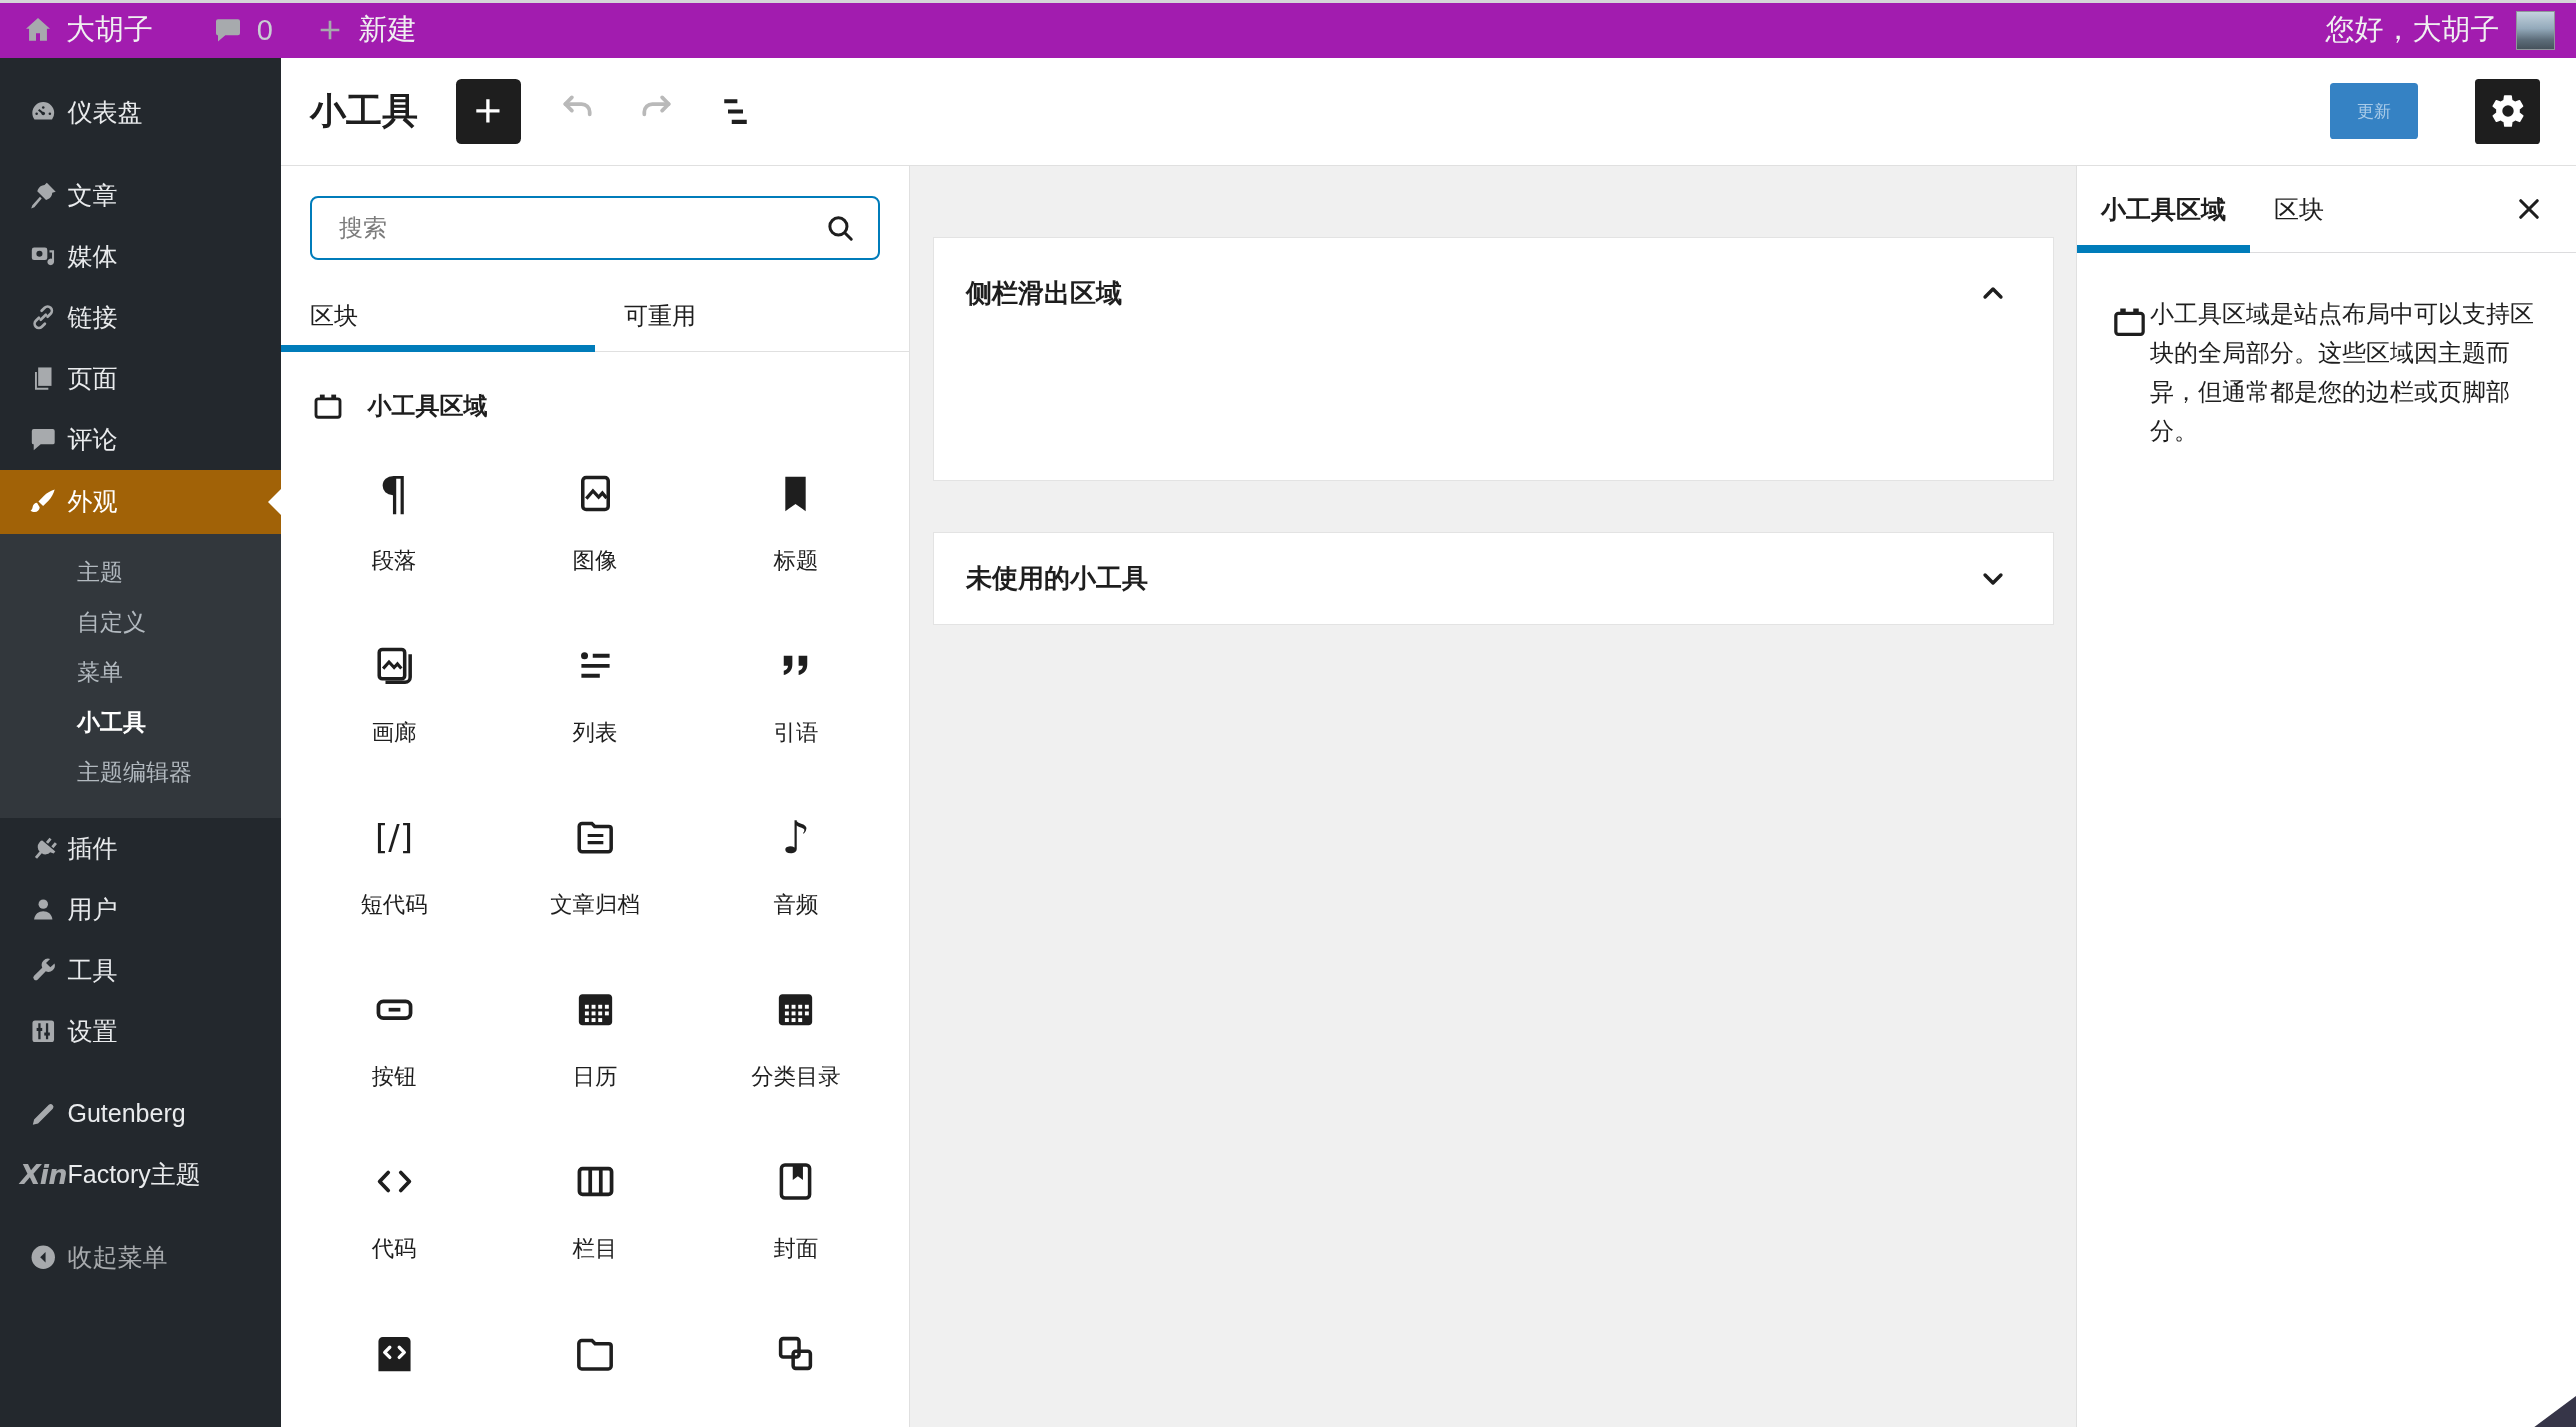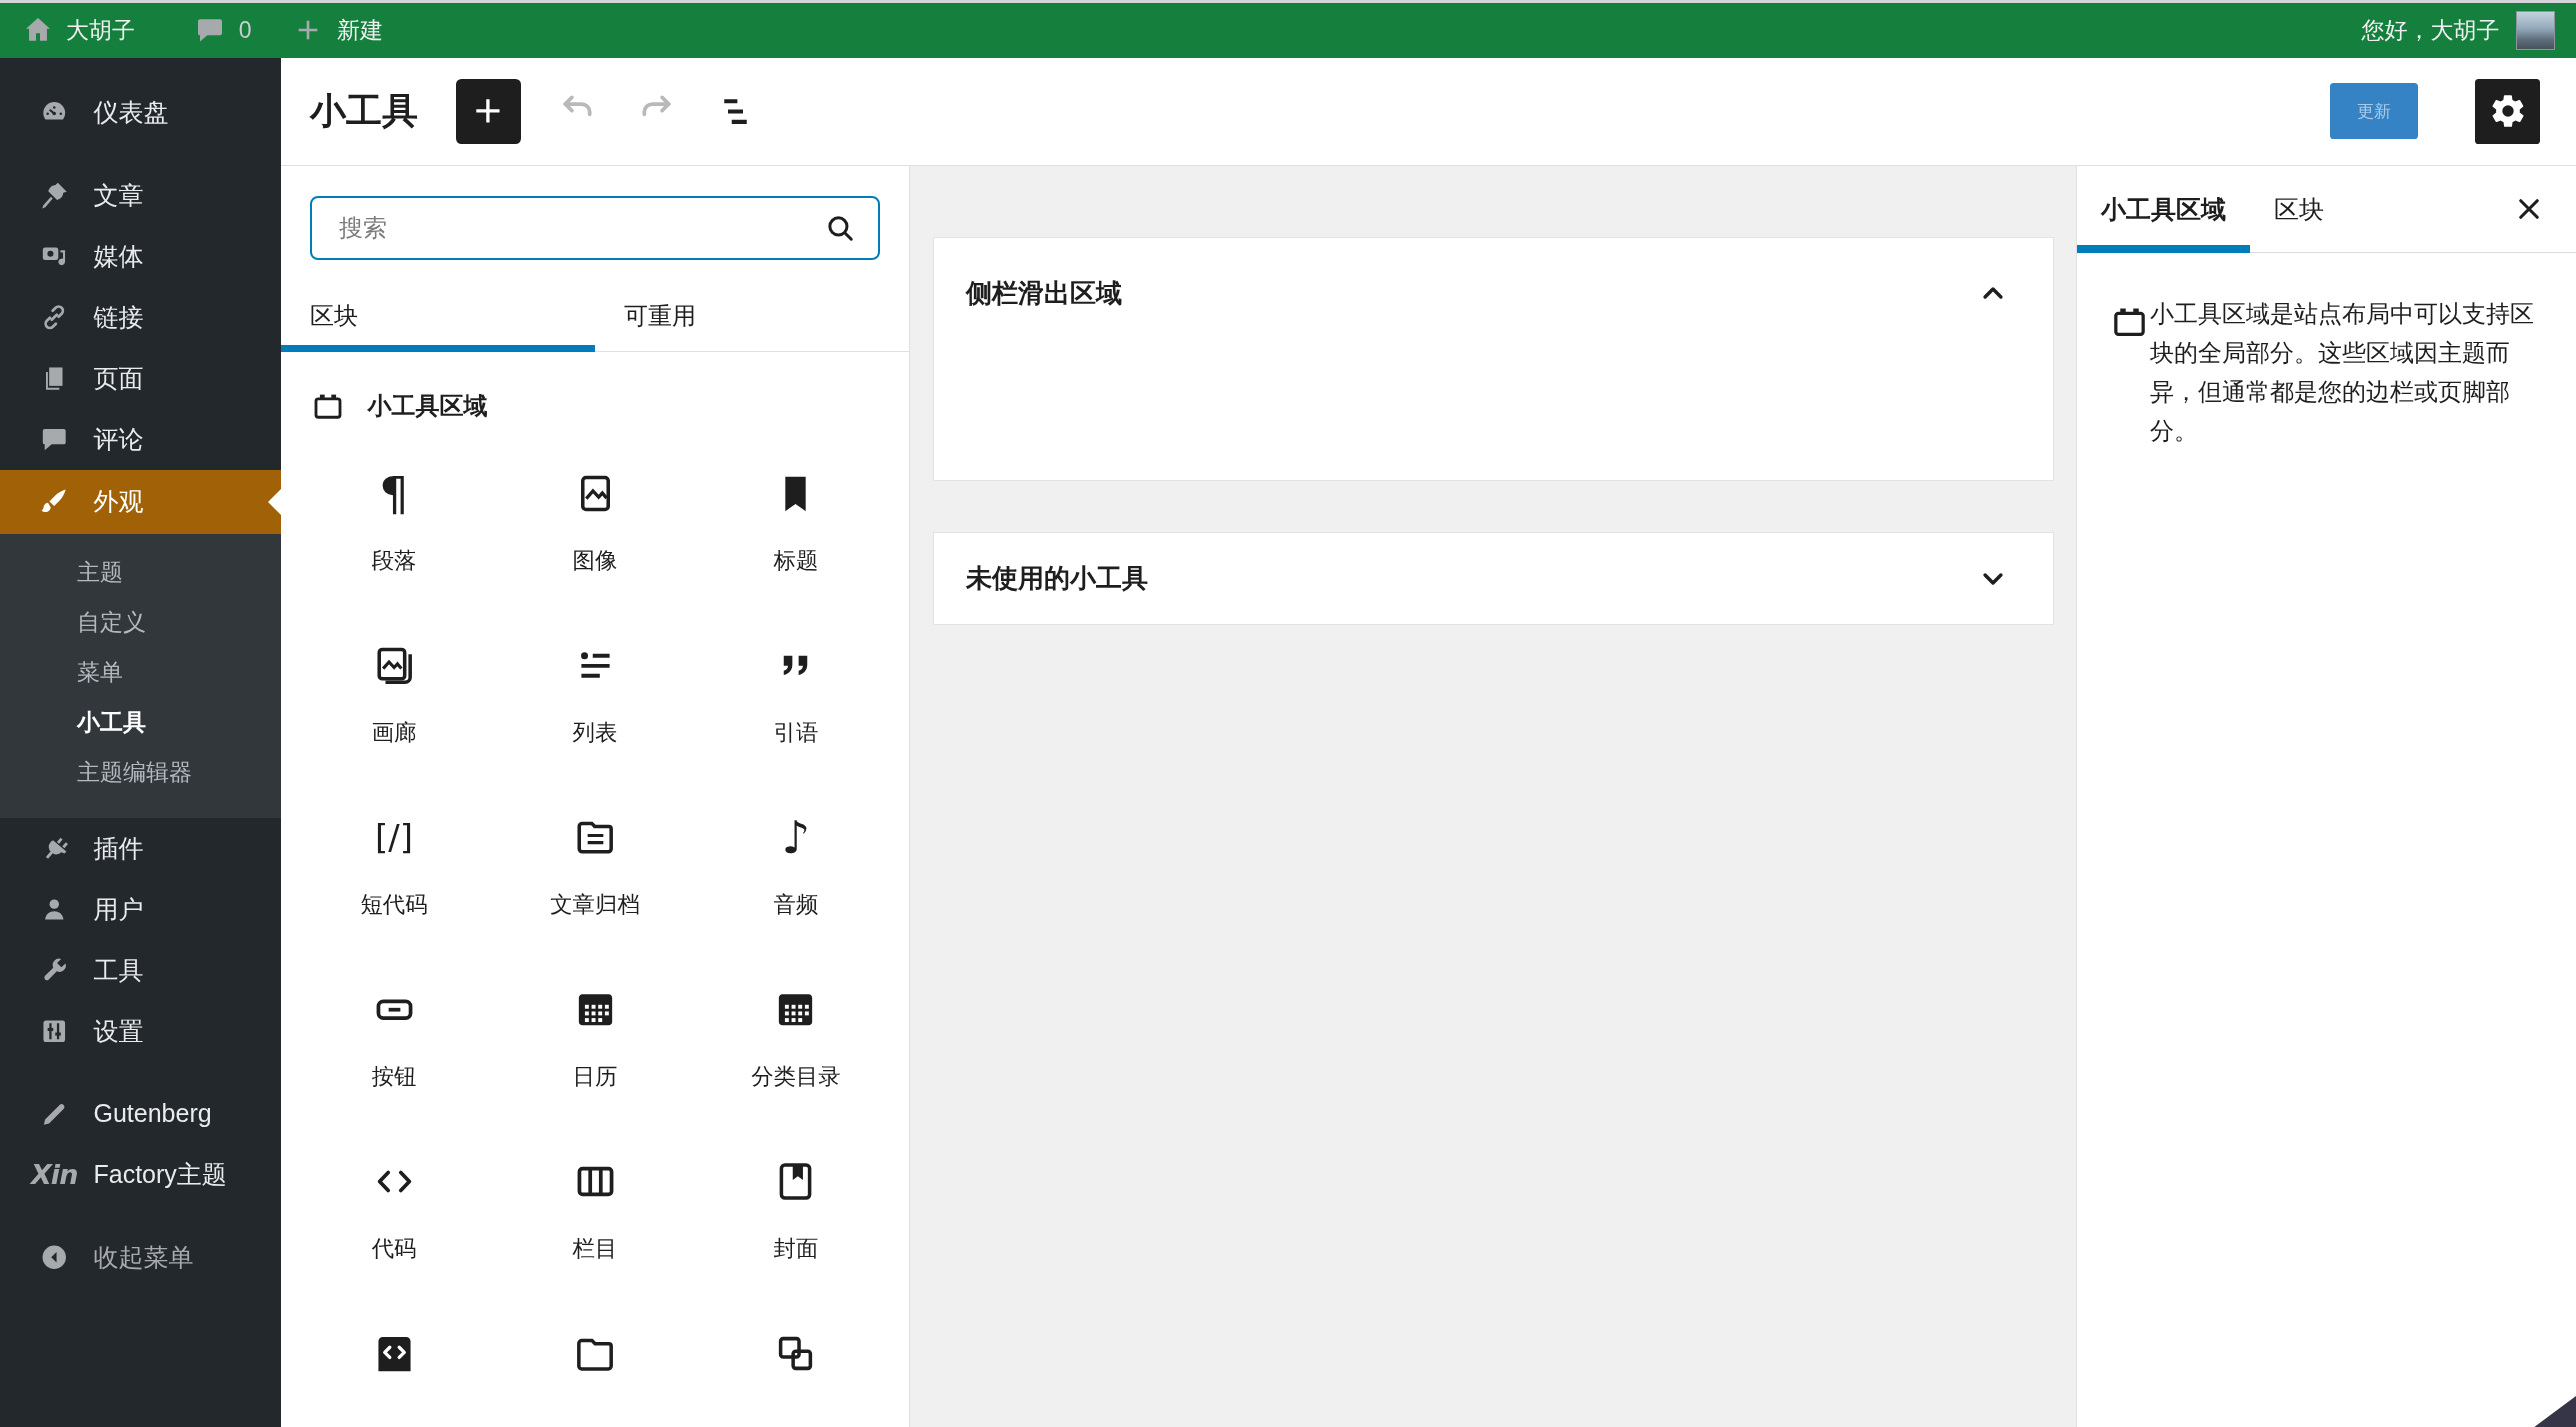--- a/index.html
+++ b/index.html
@@ -7,22 +7,22 @@
   body {
     width:2576px; height:1428px; position:relative; overflow:hidden;
     font-family:"Liberation Sans","DejaVu Sans",sans-serif;
     color:#1e1e1e; background:#fff;
   }
   svg { display:block; width:100%; height:100%; }
 
   
   .browser-strip { position:absolute; top:0; left:0; right:0; height:2.7px; background:#d5d5d8; z-index:30; }
   .admin-bar {
-    position:absolute; top:2.7px; left:0; right:0; height:55px; background:#15803d;
-    display:flex; align-items:center; padding:0 21.5px; font-size:23px; color:#c9ced3; z-index:20;
+    position:absolute; top:2.7px; left:0; right:0; height:55px; background:#a21caf;
+    display:flex; align-items:center; padding:0 21.5px; font-size:29px; color:#c9ced3; z-index:20;
   }
   .ab-group { display:flex; align-items:center; gap:12.6px; }
   .ab-icon { width:32px; height:32px; color:#a7aaad; flex:none; }
   .ab-sitename { color:#f0f0f1; }
   .ab-count { color:#c9ced3; }
   .ab-newlabel { color:#f0f0f1; }
   .ab-g1 { margin-right:59px; }
   .ab-g2 { margin-right:41px; }
   .ab-right { margin-left:auto; display:flex; align-items:center; }
   .ab-greeting { color:#f0f0f1; }
@@ -30,21 +30,21 @@
     width:39px; height:39px; margin-left:16px; border:0.9px solid #8f969b;
     background:linear-gradient(180deg,#c3d2dd 0%,#93a9ba 45%,#5d6d7a 75%,#46525c 100%);
   }
 
   
   .admin-sidebar {
     position:absolute; top:57px; left:0; width:281px; bottom:0;
     background:#23282d; padding-top:25px; z-index:10;
   }
   .menu-item {
-    display:flex; align-items:center; height:61px; padding-left:39px; gap:24px;
+    display:flex; align-items:center; height:61px; padding-left:28px; gap:9px;
     font-size:25px; color:#e9ebed; cursor:default;
   }
   .menu-item.gap-before { margin-top:21.5px; }
   .mi-icon { width:30.5px; height:30.5px; color:#a7aaad; flex:none; display:flex; align-items:center; justify-content:center; }
   .menu-item.active { background:#a16207; color:#fff; height:64px; position:relative; }
   .menu-item.active .mi-icon { color:#fff; }
   .menu-item.active::after {
     content:""; position:absolute; right:0; top:50%; transform:translateY(-50%);
     border:13.5px solid transparent; border-right:13.5px solid #fff;
   }

